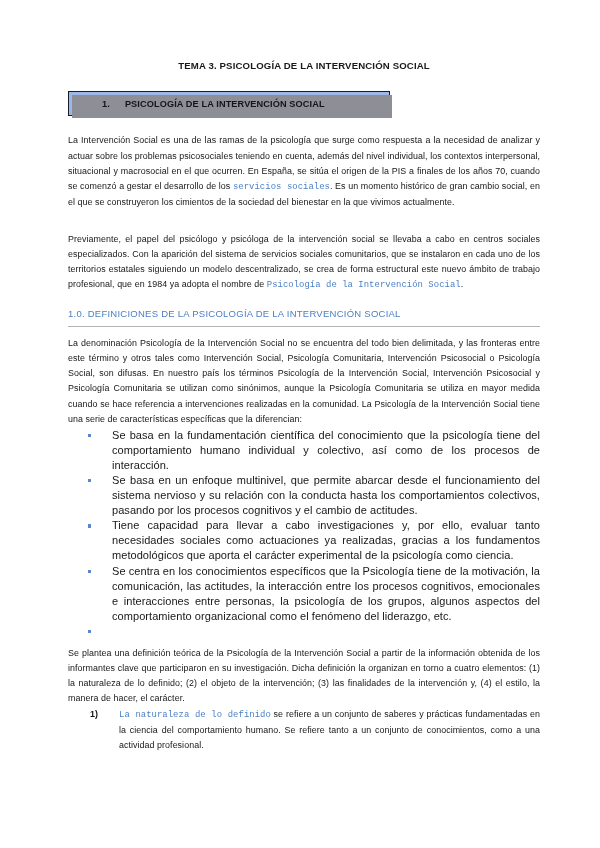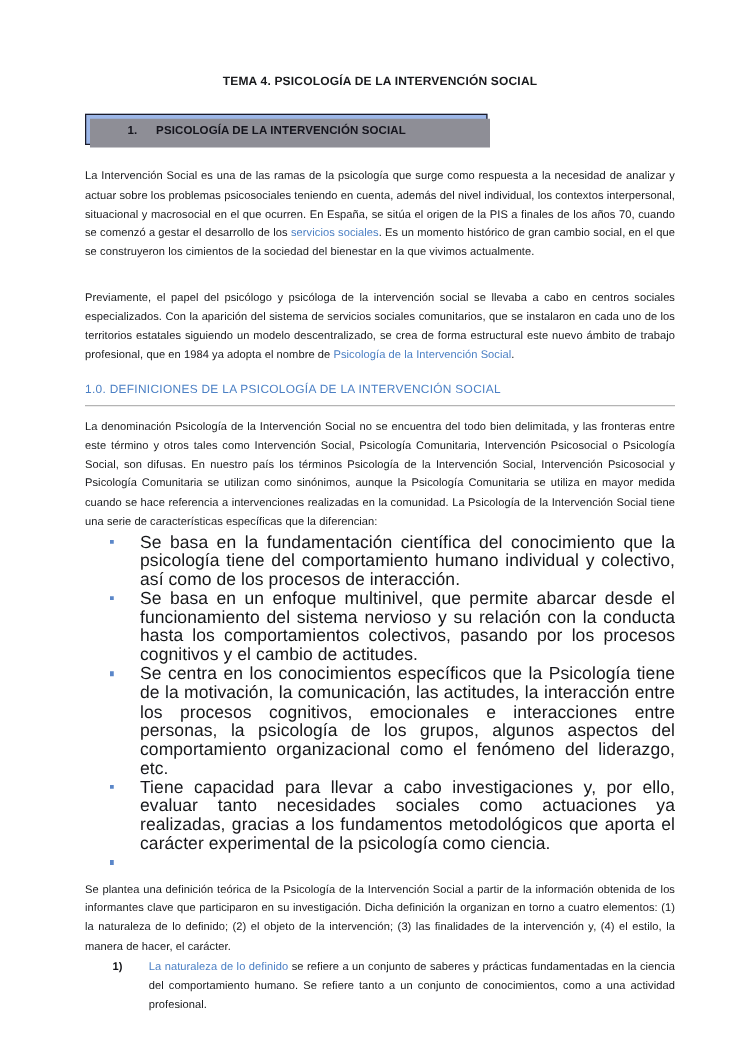--- a/index.html
+++ b/index.html
@@ -104,31 +104,32 @@
     color: #16171a;
     margin: 9px 0 0 0;
     text-align: justify;
     letter-spacing: 0.06px;
   }
   p.body.first-after-rule { margin-top: 9px; }
   p.body.tight { margin-top: 22px; }
 
   .blue {
     color: #4a7fc4;
+    font-family: Liberation Mono, monospace;
   }
 
   
   ul.bullets {
     list-style: none;
     margin: 1px 0 0 0;
     padding: 0;
   }
   ul.bullets > li {
     position: relative;
-    font-size: 14px;
+    font-size: 11px;
     line-height: 15.1px;
     color: #16171a;
     margin: 0 0 0 0;
     padding-left: 44px;
     text-align: justify;
     letter-spacing: 0.06px;
   }
   ul.bullets > li .bullet-mark {
     position: absolute;
     left: 20px;
@@ -161,21 +162,21 @@
     font-weight: bold;
     font-size: 8.9px;
     color: #111216;
   }
 </style>
 </head>
 <body>
 
 <div class="page">
 
-  <h1 class="doc-title">TEMA 4. PSICOLOGÍA DE LA INTERVENCIÓN SOCIAL</h1>
+  <h1 class="doc-title">TEMA 3. PSICOLOGÍA DE LA INTERVENCIÓN SOCIAL</h1>
 
   <div class="chapter-box-wrap">
     <div class="chapter-box">
       <span class="chapter-num">1.</span>
       <span class="chapter-label">PSICOLOGÍA DE LA INTERVENCIÓN SOCIAL</span>
     </div>
   </div>
 
 
   <p class="body first-after-rule"><span>La Intervención Social es una de las ramas de la psicología que surge como respuesta a la necesidad de analizar y actuar sobre los problemas psicosociales teniendo en cuenta, además del nivel individual, los contextos interpersonal, situacional y macrosocial en el que ocurren. En España, se sitúa el origen de la PIS a finales de los años 70, cuando se comenzó a gestar el desarrollo de los </span><span class="blue">servicios sociales</span><span>. Es un momento histórico de gran cambio social, en el que se construyeron los cimientos de la sociedad del bienestar en la que vivimos actualmente.</span></p>
@@ -185,22 +186,22 @@
   <div class="section-head" style="margin-top:15px;">
     <span class="h-text">1.0. DEFINICIONES DE LA PSICOLOGÍA DE LA INTERVENCIÓN SOCIAL</span>
     <span class="h-rule"></span>
   </div>
 
   <p class="body first-after-rule">La denominación Psicología de la Intervención Social no se encuentra del todo bien delimitada, y las fronteras entre este término y otros tales como Intervención Social, Psicología Comunitaria, Intervención Psicosocial o Psicología Social, son difusas. En nuestro país los términos Psicología de la Intervención Social, Intervención Psicosocial y Psicología Comunitaria se utilizan como sinónimos, aunque la Psicología Comunitaria se utiliza en mayor medida cuando se hace referencia a intervenciones realizadas en la comunidad. La Psicología de la Intervención Social tiene una serie de características específicas que la diferencian:</p>
 
   <ul class="bullets">
     <li><span class="bullet-mark"></span><span>Se basa en la fundamentación científica del conocimiento que la psicología tiene del comportamiento humano individual y colectivo, así como de los procesos de interacción.</span></li>
     <li><span class="bullet-mark"></span><span>Se basa en un enfoque multinivel, que permite abarcar desde el funcionamiento del sistema nervioso y su relación con la conducta hasta los comportamientos colectivos, pasando por los procesos cognitivos y el cambio de actitudes.</span></li>
+    <li><span class="bullet-mark"></span><span>Tiene capacidad para llevar a cabo investigaciones y, por ello, evaluar tanto necesidades sociales como actuaciones ya realizadas, gracias a los fundamentos metodológicos que aporta el carácter experimental de la psicología como ciencia.</span></li>
     <li><span class="bullet-mark"></span><span>Se centra en los conocimientos específicos que la Psicología tiene de la motivación, la comunicación, las actitudes, la interacción entre los procesos cognitivos, emocionales e interacciones entre personas, la psicología de los grupos, algunos aspectos del comportamiento organizacional como el fenómeno del liderazgo, etc.</span></li>
-    <li><span class="bullet-mark"></span><span>Tiene capacidad para llevar a cabo investigaciones y, por ello, evaluar tanto necesidades sociales como actuaciones ya realizadas, gracias a los fundamentos metodológicos que aporta el carácter experimental de la psicología como ciencia.</span></li>
     <li><span class="bullet-mark"></span></li>
   </ul>
 
   <p class="body tight">Se plantea una definición teórica de la Psicología de la Intervención Social a partir de la información obtenida de los informantes clave que participaron en su investigación. Dicha definición la organizan en torno a cuatro elementos: (1) la naturaleza de lo definido; (2) el objeto de la intervención; (3) las finalidades de la intervención y, (4) el estilo, la manera de hacer, el carácter.</p>
 
   <ol class="numlist">
     <li><span class="num-mark">1)</span><span class="blue">La naturaleza de lo definido</span><span> se refiere a un conjunto de saberes y prácticas fundamentadas en la ciencia del comportamiento humano. Se refiere tanto a un conjunto de conocimientos, como a una actividad profesional.</span></li>
   </ol>
 
 </div>

